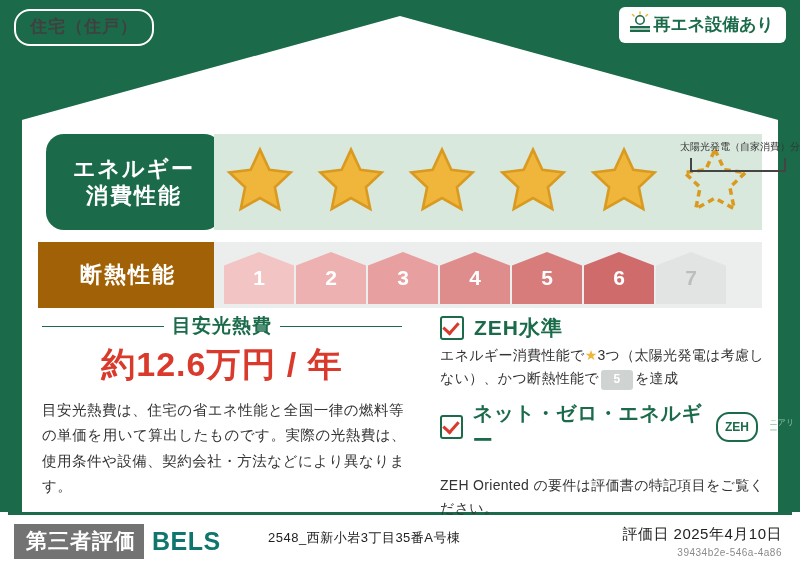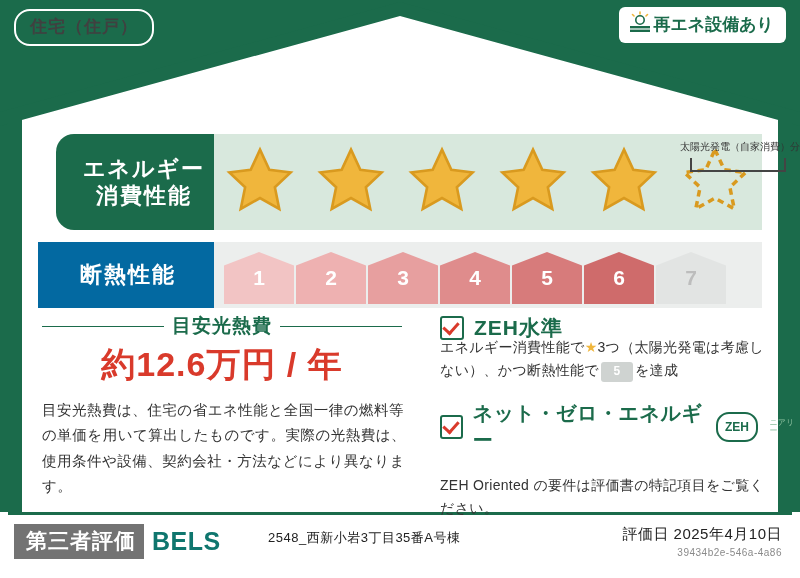--- a/index.html
+++ b/index.html
@@ -69,21 +69,21 @@
   .title-big{
     position:absolute;left:0;top:68px;width:800px;text-align:center;
     color:#ffffff;font-size:30px;font-weight:bold;letter-spacing:2px;
   }
 
   
   .row-energy{
     position:absolute;left:38px;top:134px;width:724px;height:96px;
   }
   .cap-energy{
-    position:absolute;left:18px;top:0;width:176px;height:96px;
+    position:absolute;left:8px;top:0;width:176px;height:96px;
     background:#1b6b4b;color:#ffffff;
     display:flex;flex-direction:column;align-items:center;justify-content:center;
     font-size:22px;font-weight:bold;letter-spacing:2px;line-height:1.25;border-radius:18px;
   }
   .stars-bg{
     position:absolute;left:176px;top:0;width:548px;height:96px;
     background:#d8e8dd;
   }
   .stars{
     position:absolute;left:176px;top:0;width:548px;height:96px;
@@ -98,21 +98,21 @@
     position:absolute;left:622px;top:6px;width:160px;text-align:center;
     font-size:10px;color:#333;letter-spacing:0;
   }
 
   
   .row-insul{
     position:absolute;left:38px;top:242px;width:724px;height:66px;
   }
   .cap-insul{
     position:absolute;left:0;top:0;width:180px;height:66px;
-    background:#0369a1;color:#ffffff;
+    background:#a16207;color:#ffffff;
     display:flex;align-items:center;justify-content:center;
     font-size:22px;font-weight:bold;letter-spacing:2px;
   }
   .grades-bg{
     position:absolute;left:176px;top:0;width:548px;height:66px;background:#eceeed;
   }
   .grades{
     position:absolute;left:186px;top:4px;width:530px;height:58px;
     display:flex;align-items:flex-end;gap:2px;
   }
@@ -151,21 +151,21 @@
   }
   .check-box::after{
     content:"";position:absolute;left:4px;top:1px;width:7px;height:12px;
     border:solid #d93a2b;border-width:0 3px 3px 0;transform:rotate(42deg);
   }
   .zeh-row{
     position:absolute;left:440px;top:314px;display:flex;align-items:center;gap:10px;
   }
   .zeh-title{font-size:21px;font-weight:bold;color:#1b6b4b;letter-spacing:1px;}
   .zeh-desc{
-    position:absolute;left:440px;top:336px;width:330px;
+    position:absolute;left:440px;top:344px;width:330px;
     font-size:14px;color:#333;line-height:1.65;letter-spacing:0.3px;
   }
   .inline-star{color:#f0b63c;font-size:14px;}
   .inline-grade{
     display:inline-block;min-width:22px;padding:0 5px;margin:0 2px;
     background:#cfd3d1;color:#ffffff;font-weight:bold;font-size:12px;
     border-radius:3px;text-align:center;
   }
   .net-row{
     position:absolute;left:440px;top:400px;display:flex;align-items:center;gap:10px;

